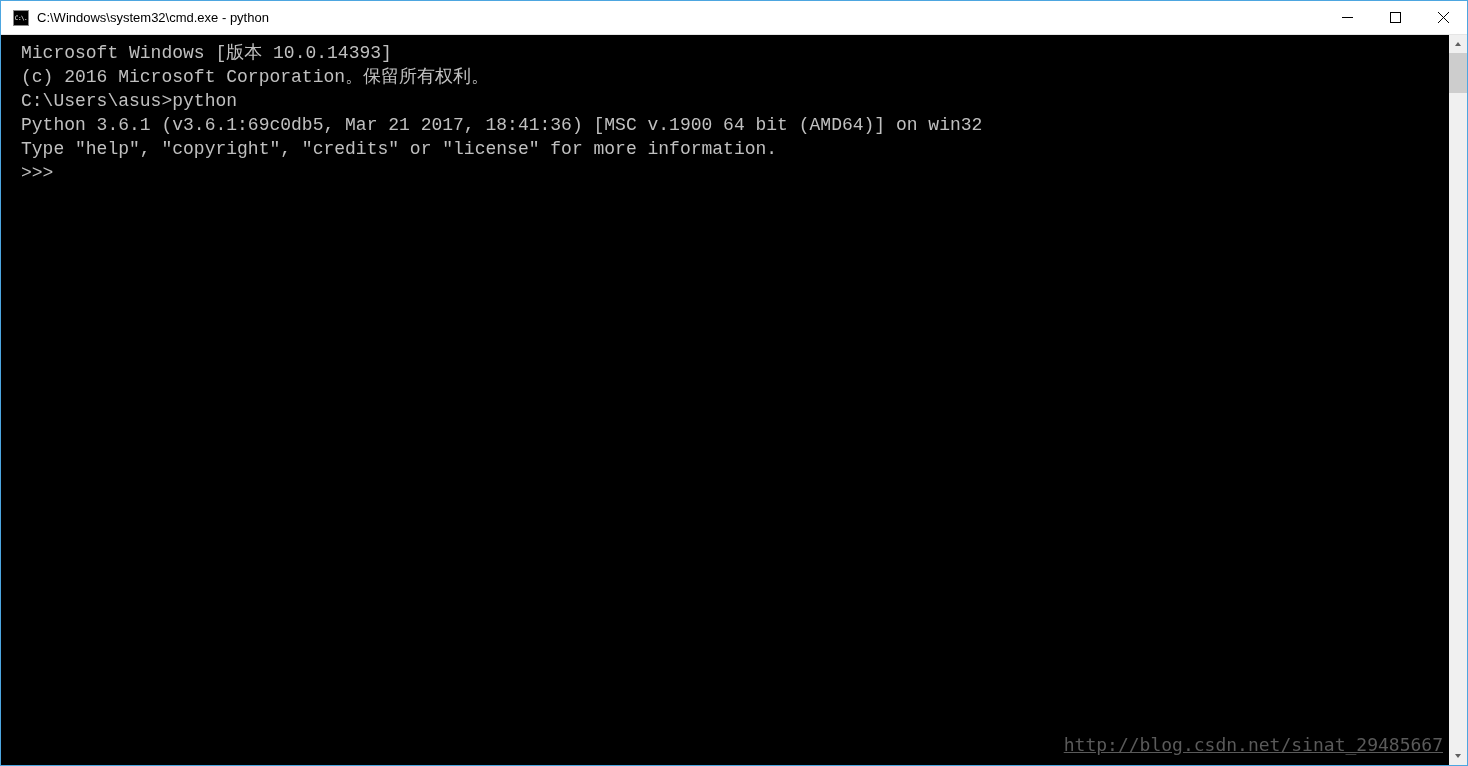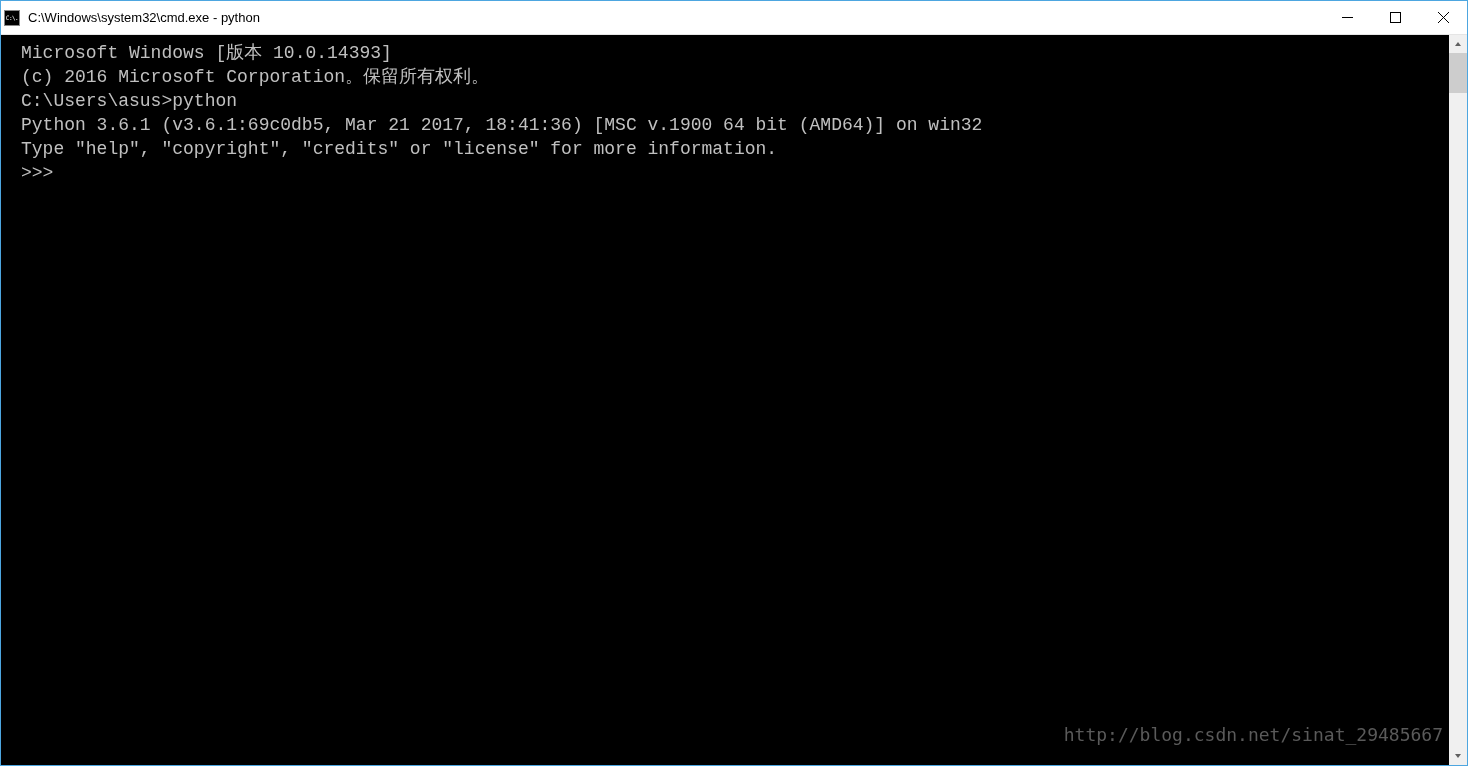--- a/index.html
+++ b/index.html
@@ -21,21 +21,21 @@
       border: 1px solid #4da6e0;
       display: flex;
       flex-direction: column;
       background: #fff;
     }
     .titlebar {
       height: 34px;
       background: #fff;
       display: flex;
       align-items: center;
-      padding-left: 3px;
+      padding-left: 12px;
       border-bottom: 1px solid #e5e5e5;
     }
     .app-icon {
       width: 16px;
       height: 16px;
       background: #000;
       border: 1px solid #888;
       margin-right: 8px;
       position: relative;
       display: flex;
@@ -115,26 +115,27 @@
     .scroll-thumb {
       position: absolute;
       top: 0;
       left: 0;
       right: 0;
       height: 40px;
       background: #cdcdcd;
     }
     .watermark {
       position: absolute;
-      bottom: 20px;
+      bottom: 10px;
       right: 24px;
       color: #5a5a5a;
       font-family: "NSimSun", "SimSun", monospace;
       font-size: 18px;
       pointer-events: none;
+      text-decoration: underline;
     }
   </style>
 </head>
 <body>
 
 <div class="window">
   <div class="titlebar">
     <div class="app-icon">
       <span class="app-icon-text">C:\.</span>
     </div>

